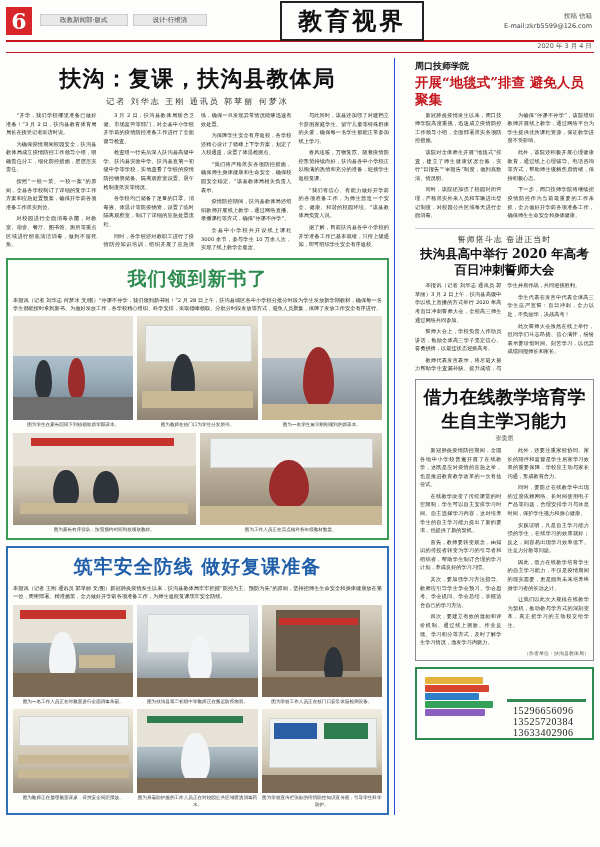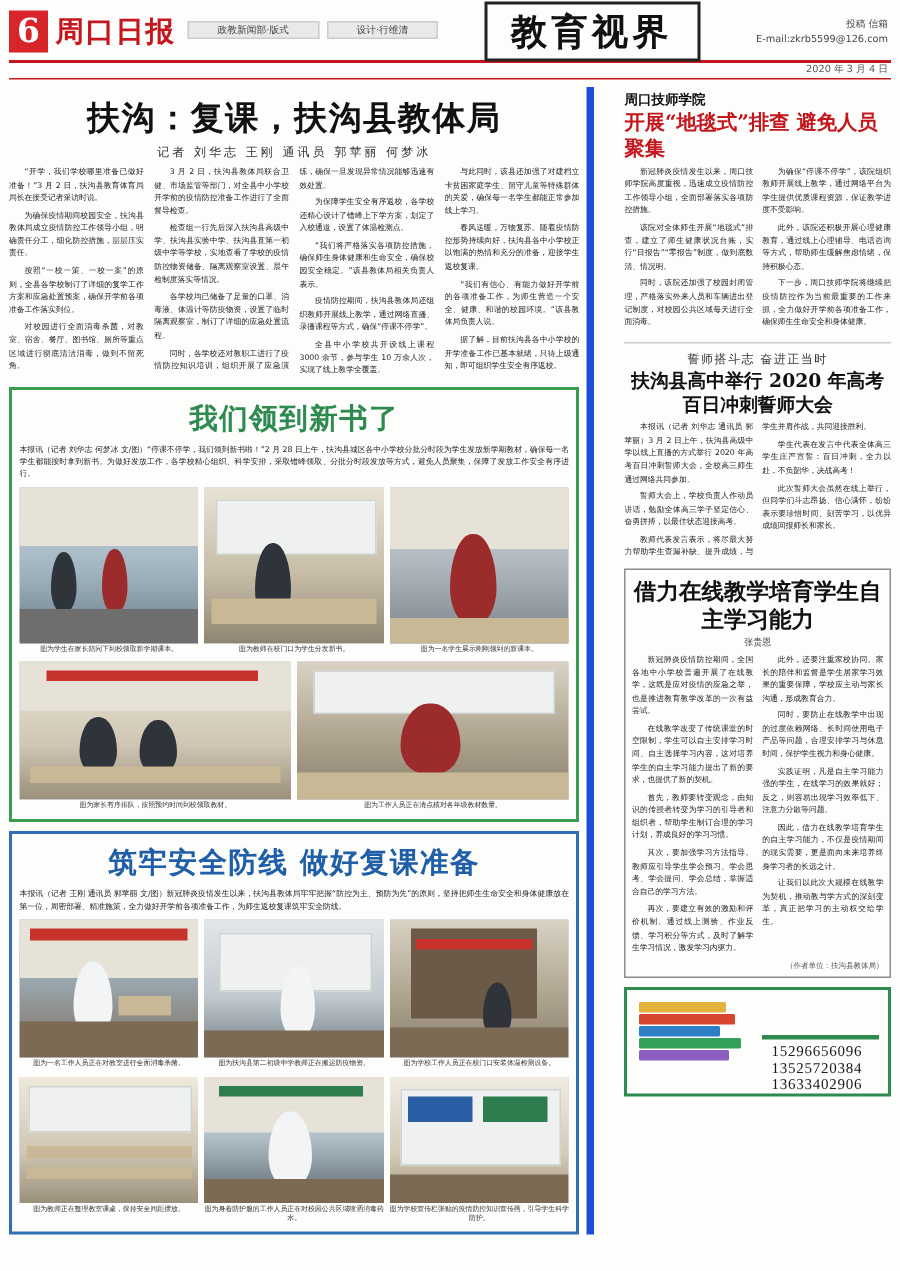--- a/index.html
+++ b/index.html
@@ -32,21 +32,21 @@
   }
   .mast-right{margin-left:10px;font-size:6.5px;color:#444;text-align:right;line-height:1.6;}
 
   .rule-red{height:2px;background:#c4161c;margin:2px 6px 0 6px;}
   .rule-thin{height:1px;background:#c4161c;margin:1px 6px 3px 6px;}
   .mast-meta{display:flex;justify-content:space-between;padding:0 8px;font-size:6.5px;color:#555;text-align:right;}
 
   
   .body-wrap{display:flex;padding:2px 6px 0 6px;gap:5px;}
   .col-left{width:398px;}
-  .col-right{width:186px;border-left:5px solid #1d4ed8;padding-left:20px;}
+  .col-right{width:186px;border-left:1px solid #1d4ed8;padding-left:20px;}
 
   
   .lead-title{
     text-align:center;font-size:22px;font-weight:bold;letter-spacing:1px;
     color:#111;margin:6px 0 2px 0;
     font-family:"DejaVu Serif","Liberation Serif",serif;
   }
   .lead-sub{text-align:center;font-size:8px;color:#333;margin-bottom:4px;letter-spacing:2px;}
   .lead-cols{column-count:4;column-gap:7px;column-rule:0;font-size:5.2px;line-height:1.65;text-align:justify;color:#222;}
   .lead-cols p{margin:0 0 3px 0;text-indent:2em;}
@@ -104,21 +104,21 @@
   .r-cols2{column-count:2;column-gap:6px;font-size:5.2px;line-height:1.65;text-align:justify;color:#222;}
   .r-cols2 p{margin:0 0 3px 0;text-indent:2em;}
   .r-divider{height:1px;background:#c9c9c9;margin:5px 0;}
   .r-smallhead{text-align:center;font-size:8px;color:#333;margin:3px 0 1px 0;letter-spacing:1px;}
   .r-bighead{
     text-align:center;font-size:12.5px;font-weight:bold;color:#111;line-height:1.3;margin-bottom:3px;
     font-family:"DejaVu Serif","Liberation Serif",serif;
   }
   .box-article{border:1px solid #8c8c8c;padding:4px;margin-top:6px;}
   .box-title{
-    text-align:center;font-size:15px;font-weight:bold;margin:1px 0 1px 0;
+    text-align:center;font-size:18px;font-weight:bold;margin:1px 0 1px 0;
     font-family:Liberation Mono, monospace;
   }
   .byline{text-align:center;font-size:6px;color:#444;margin-bottom:3px;}
   .sign{text-align:right;font-size:5px;color:#555;margin-top:3px;}
 
   
   .hotline{border:2px solid #2e8b4f;margin:6px 0 0 0;padding:6px 6px 5px 6px;position:relative;height:58px;}
   .books{position:absolute;left:8px;top:6px;width:72px;height:46px;}
   .book{position:absolute;left:0;height:7px;border-radius:1px;}
   .hot-title{
@@ -128,21 +128,20 @@
   .hot-bar{position:absolute;left:90px;top:30px;right:6px;height:3px;background:#2e8b4f;}
   .hot-nums{position:absolute;left:96px;top:36px;font-size:10px;color:#1a1a1a;letter-spacing:0.5px;font-family:Liberation Serif, serif;}
 </style>
 </head>
 <body>
 
 <div class="page">
 
   <div class="masthead">
     <div class="pagenum">6</div>
-    <div class="paper-name">周口日报</div>
     <div class="mast-tags">
       <span class="mast-tag">政教新闻部·版式</span>
       <span class="mast-tag">设计·行维清</span>
     </div>
     <div class="mast-spacer"></div>
     <div class="section-title">教育视界</div>
     <div class="mast-spacer"></div>
     <div class="mast-right">
       <div>投稿 信箱</div>
       <div>E-mail:zkrb5599@126.com</div>

